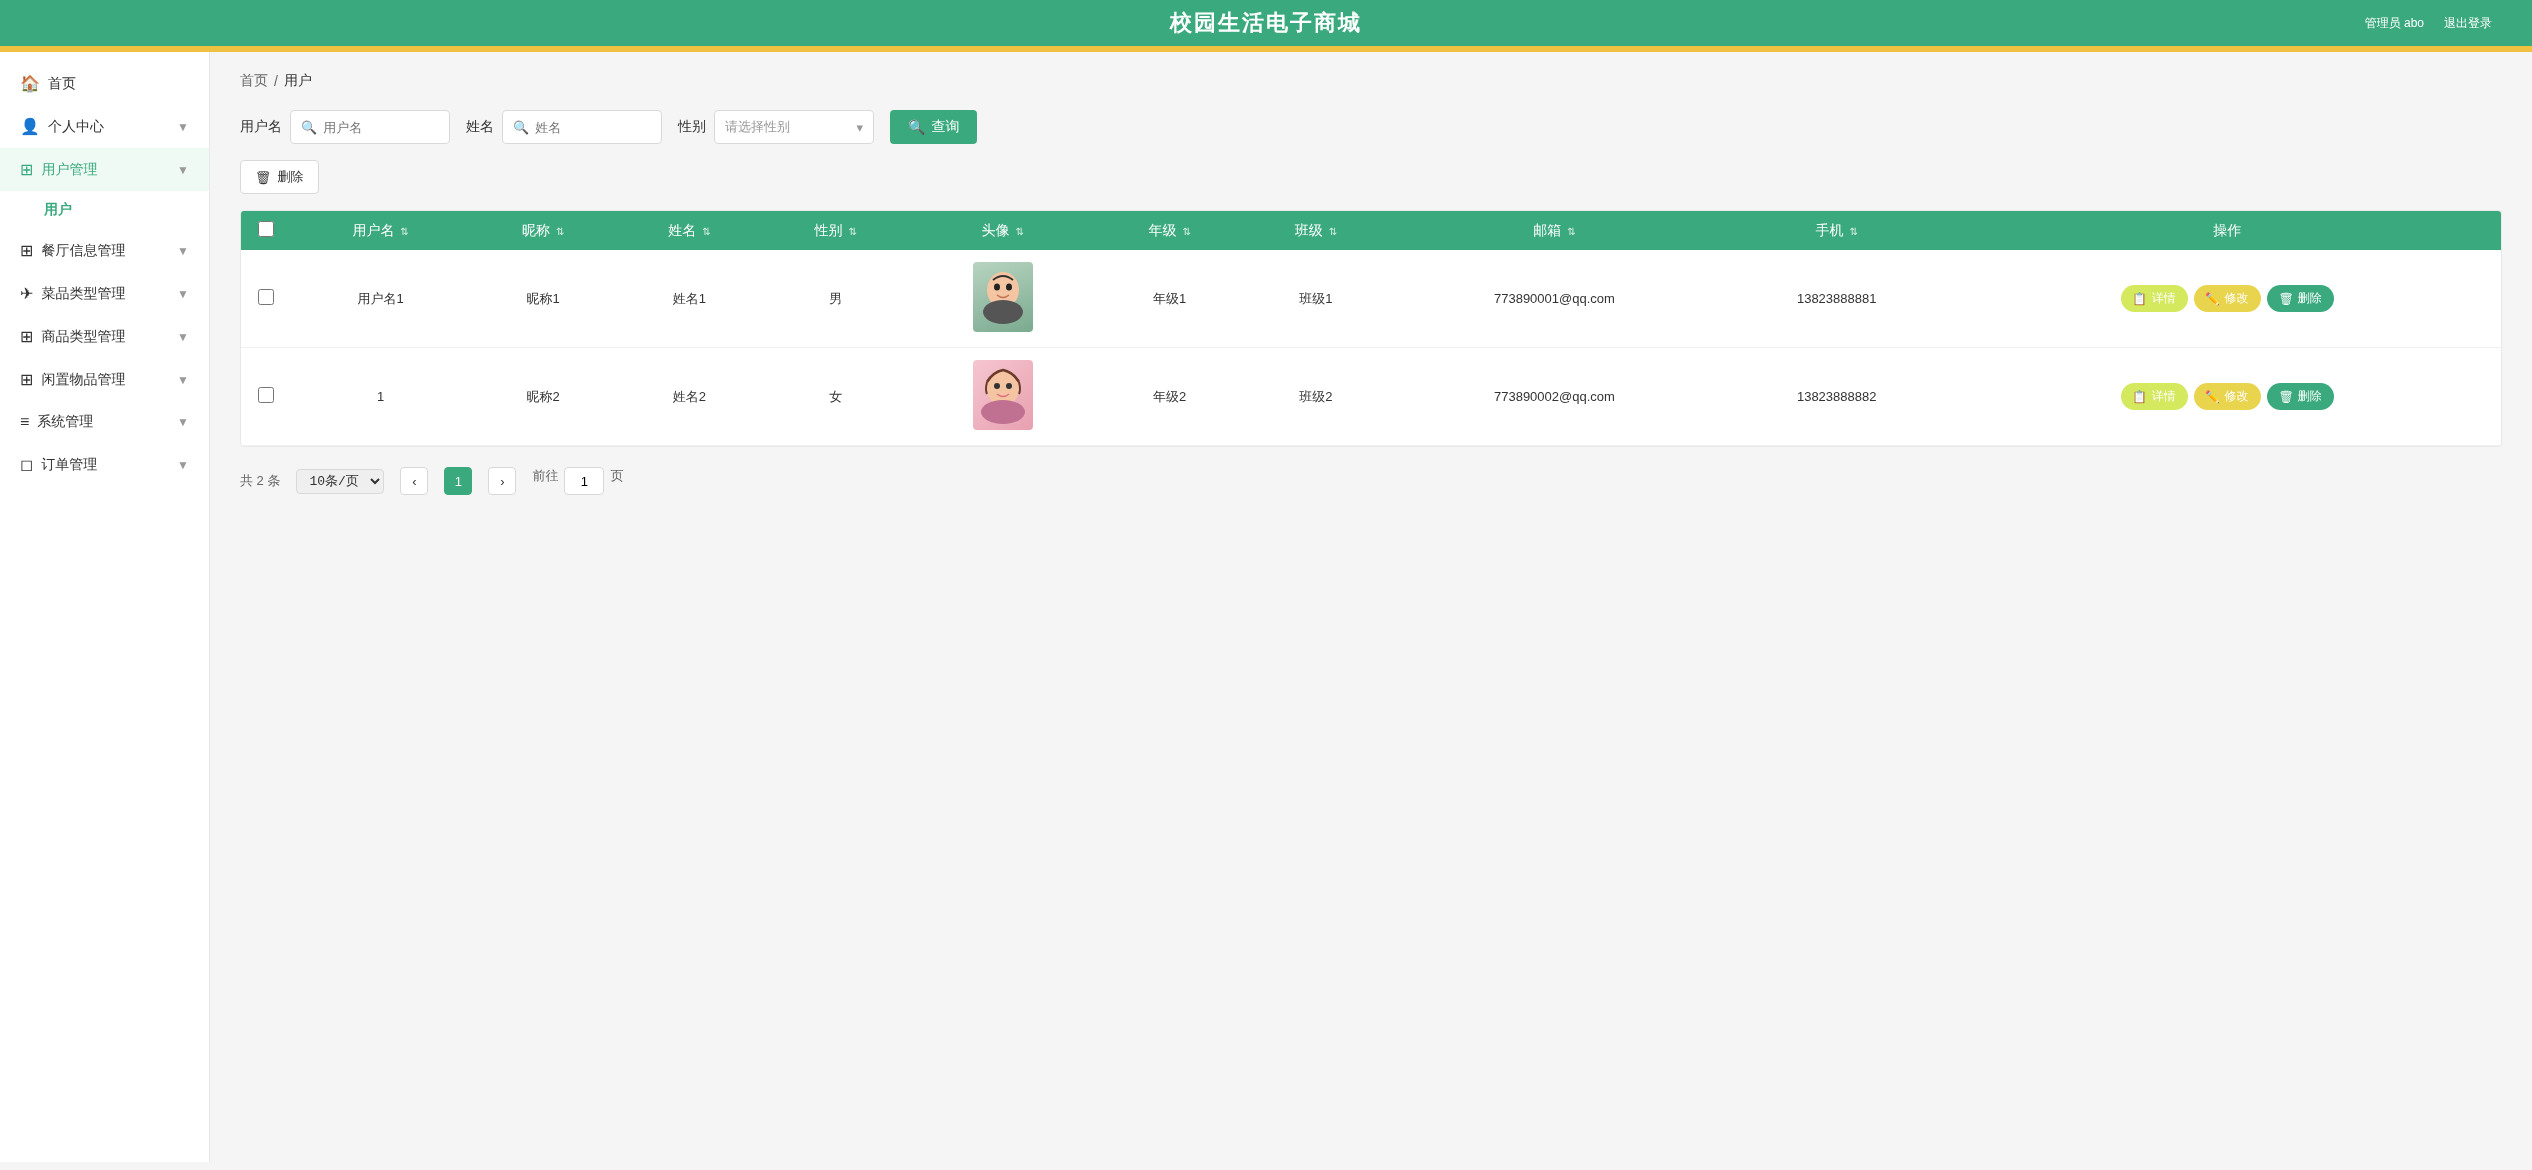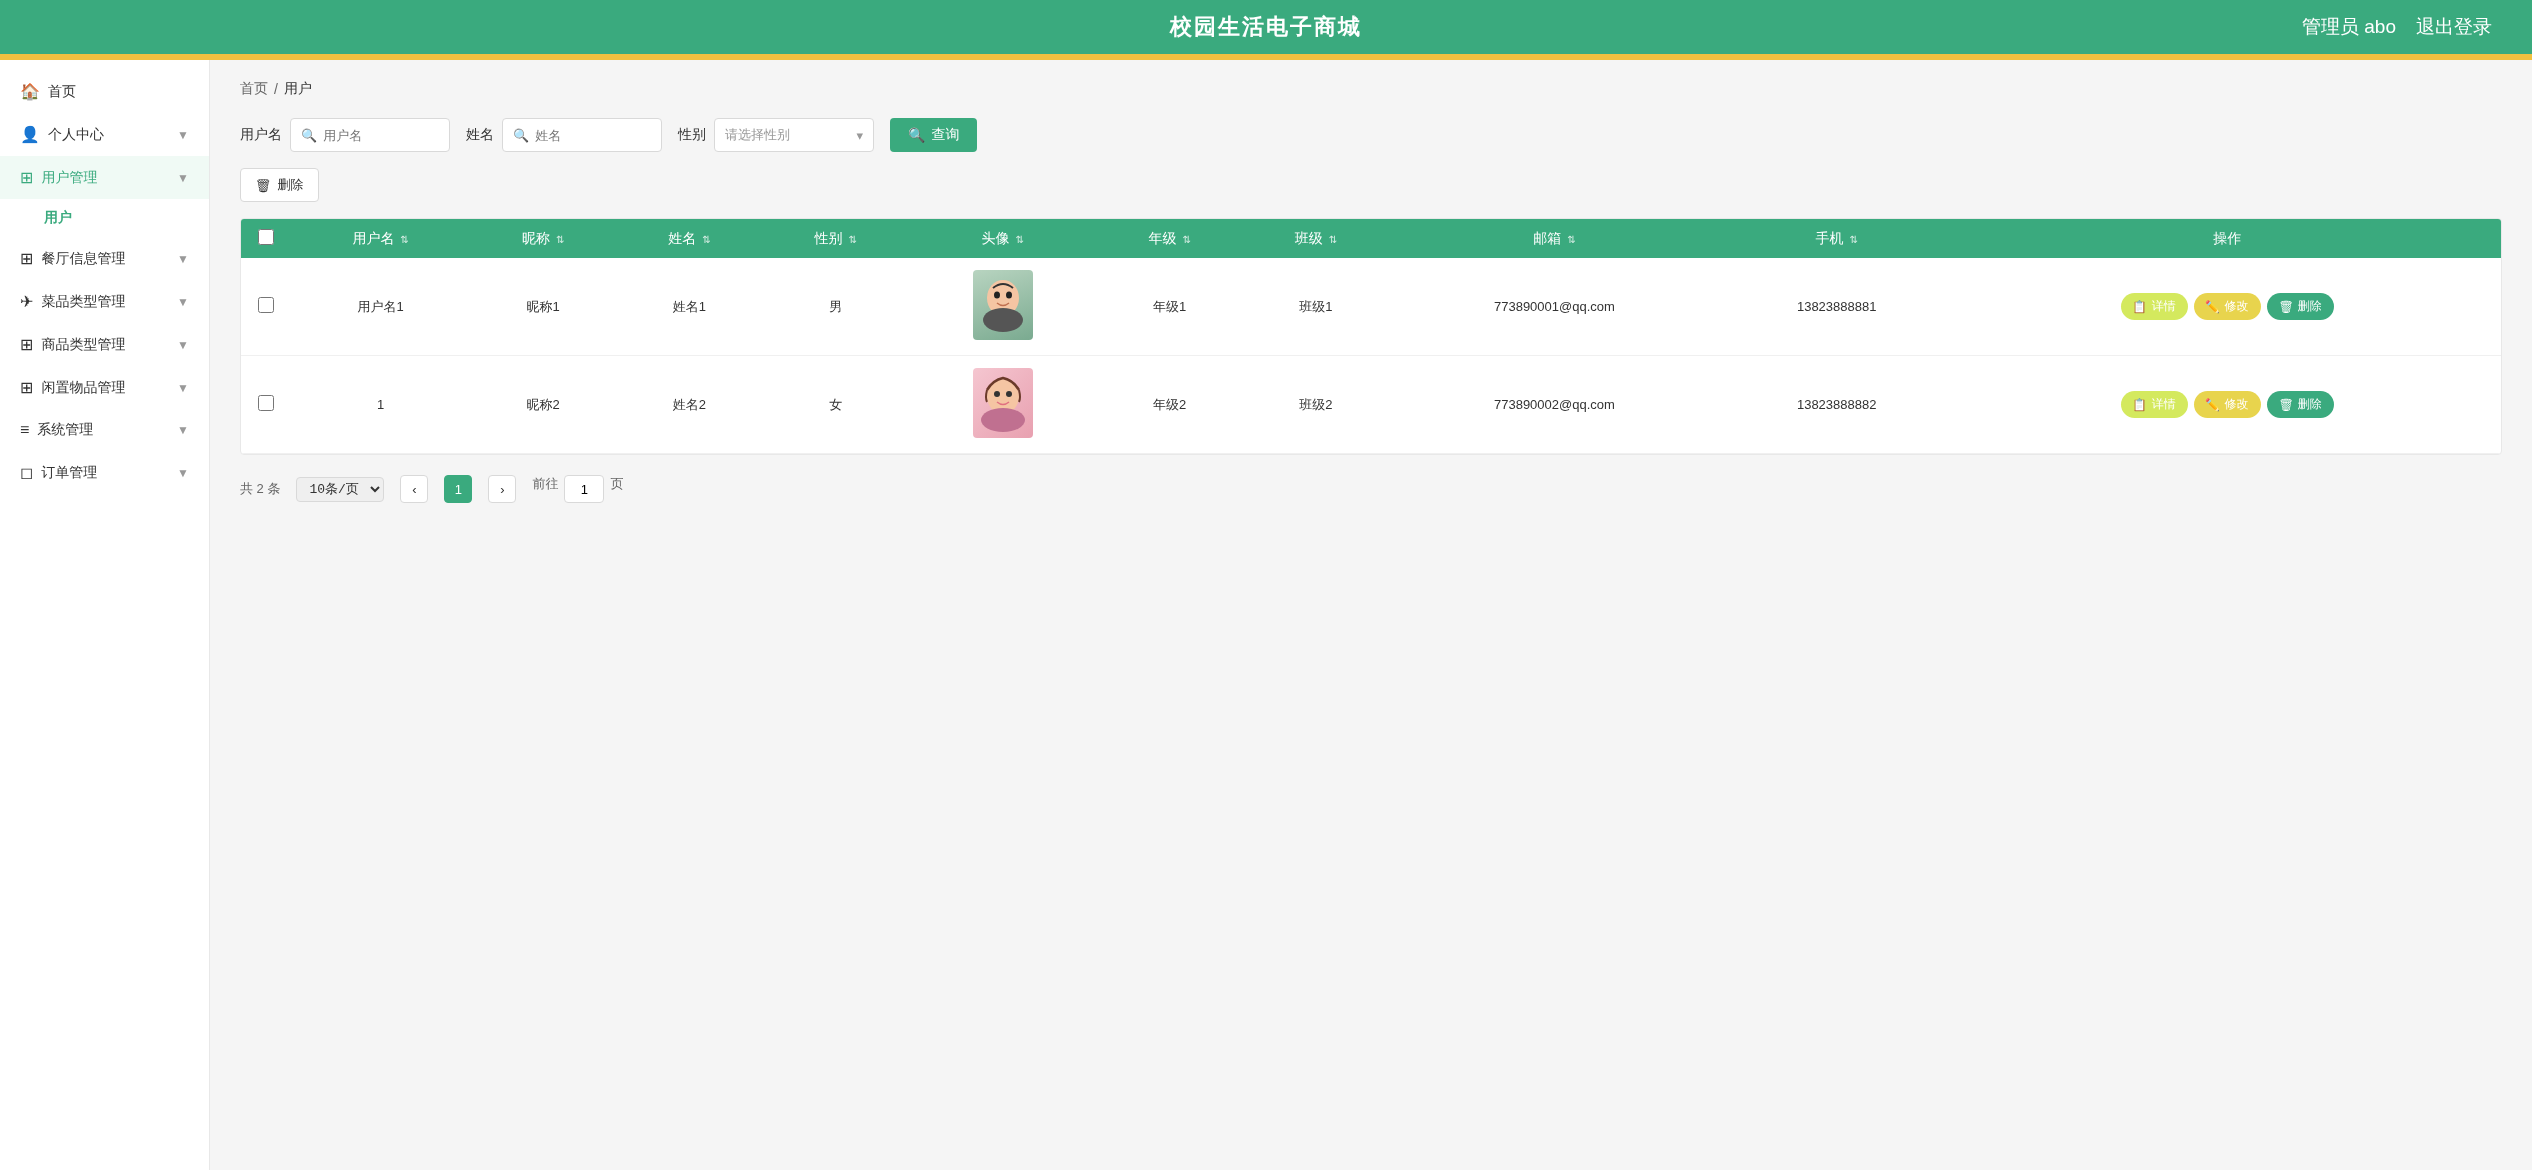--- a/index.html
+++ b/index.html
@@ -1,40 +1,40 @@
 <!DOCTYPE html>
 <html><head>
   <meta charset="utf-8">
   <style>
     * { box-sizing: border-box; margin: 0; padding: 0; }
     body { font-family: "Microsoft YaHei", "PingFang SC", sans-serif; font-size: 14px; background: #f5f5f5; color: #333; }
 
     
     .header {
       background: #3aaa7e;
-      height: 54px;
+      height: 46px;
       display: flex;
       align-items: center;
       justify-content: center;
       position: relative;
     }
     .header-title {
       color: #fff;
       font-size: 22px;
       font-weight: bold;
       letter-spacing: 2px;
     }
     .header-right {
       position: absolute;
       right: 40px;
       display: flex;
       align-items: center;
       gap: 20px;
       color: #fff;
-      font-size: 19px;
+      font-size: 12px;
     }
     .header-right span { cursor: pointer; }
 
     
     .yellow-bar {
       height: 6px;
       background: #f0c040;
     }
 
     

